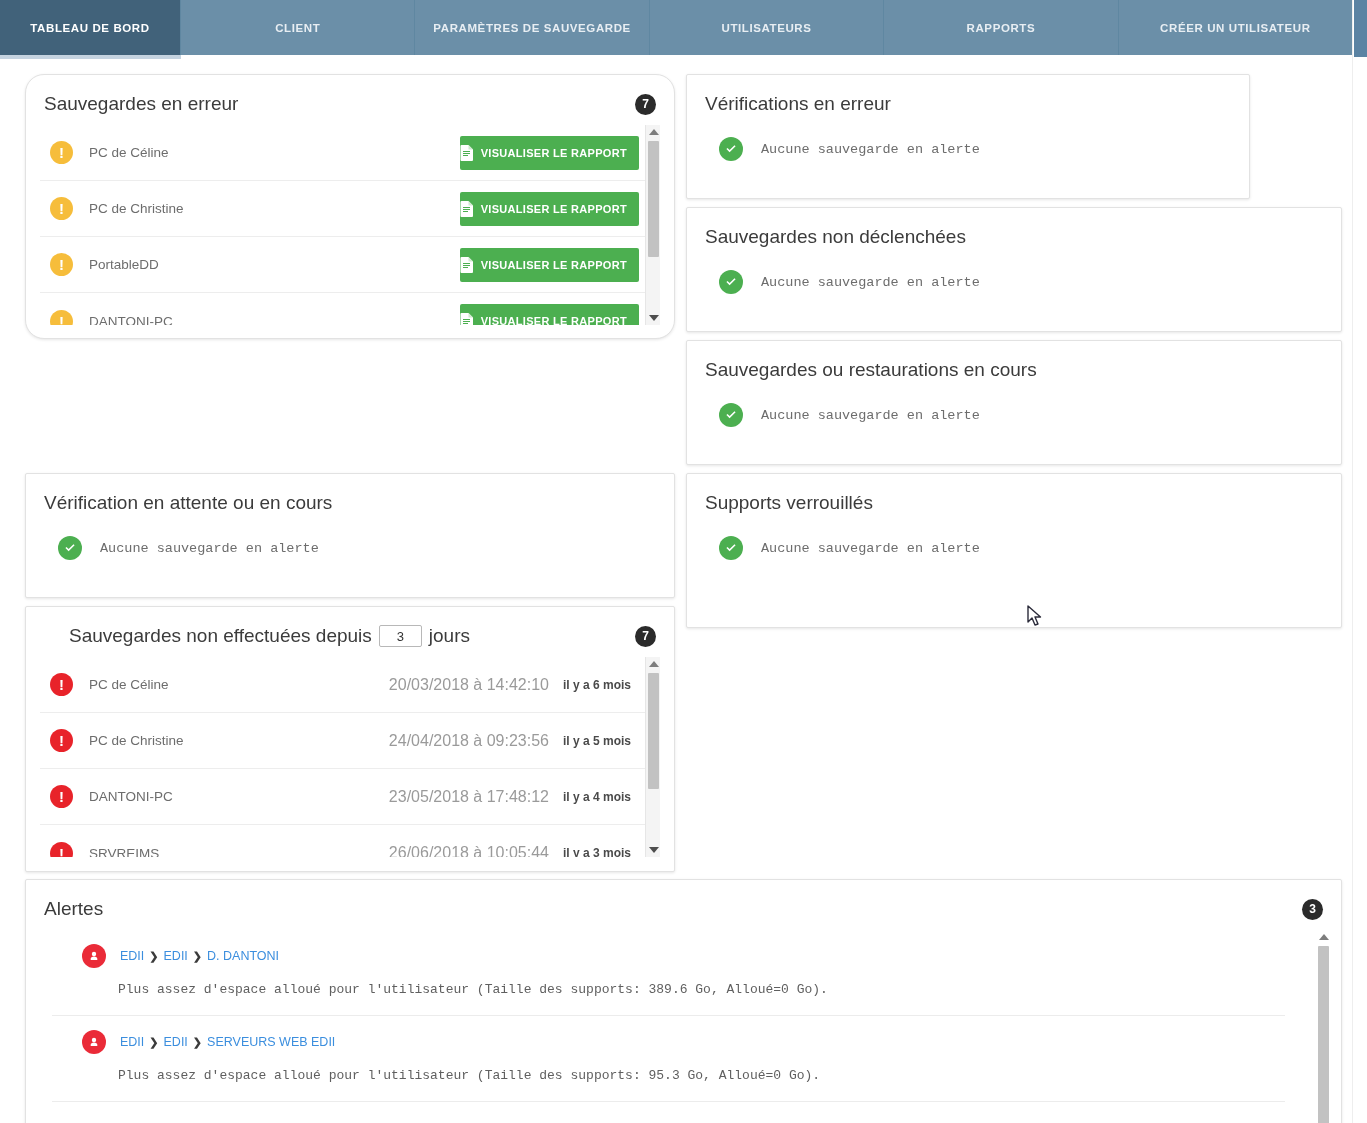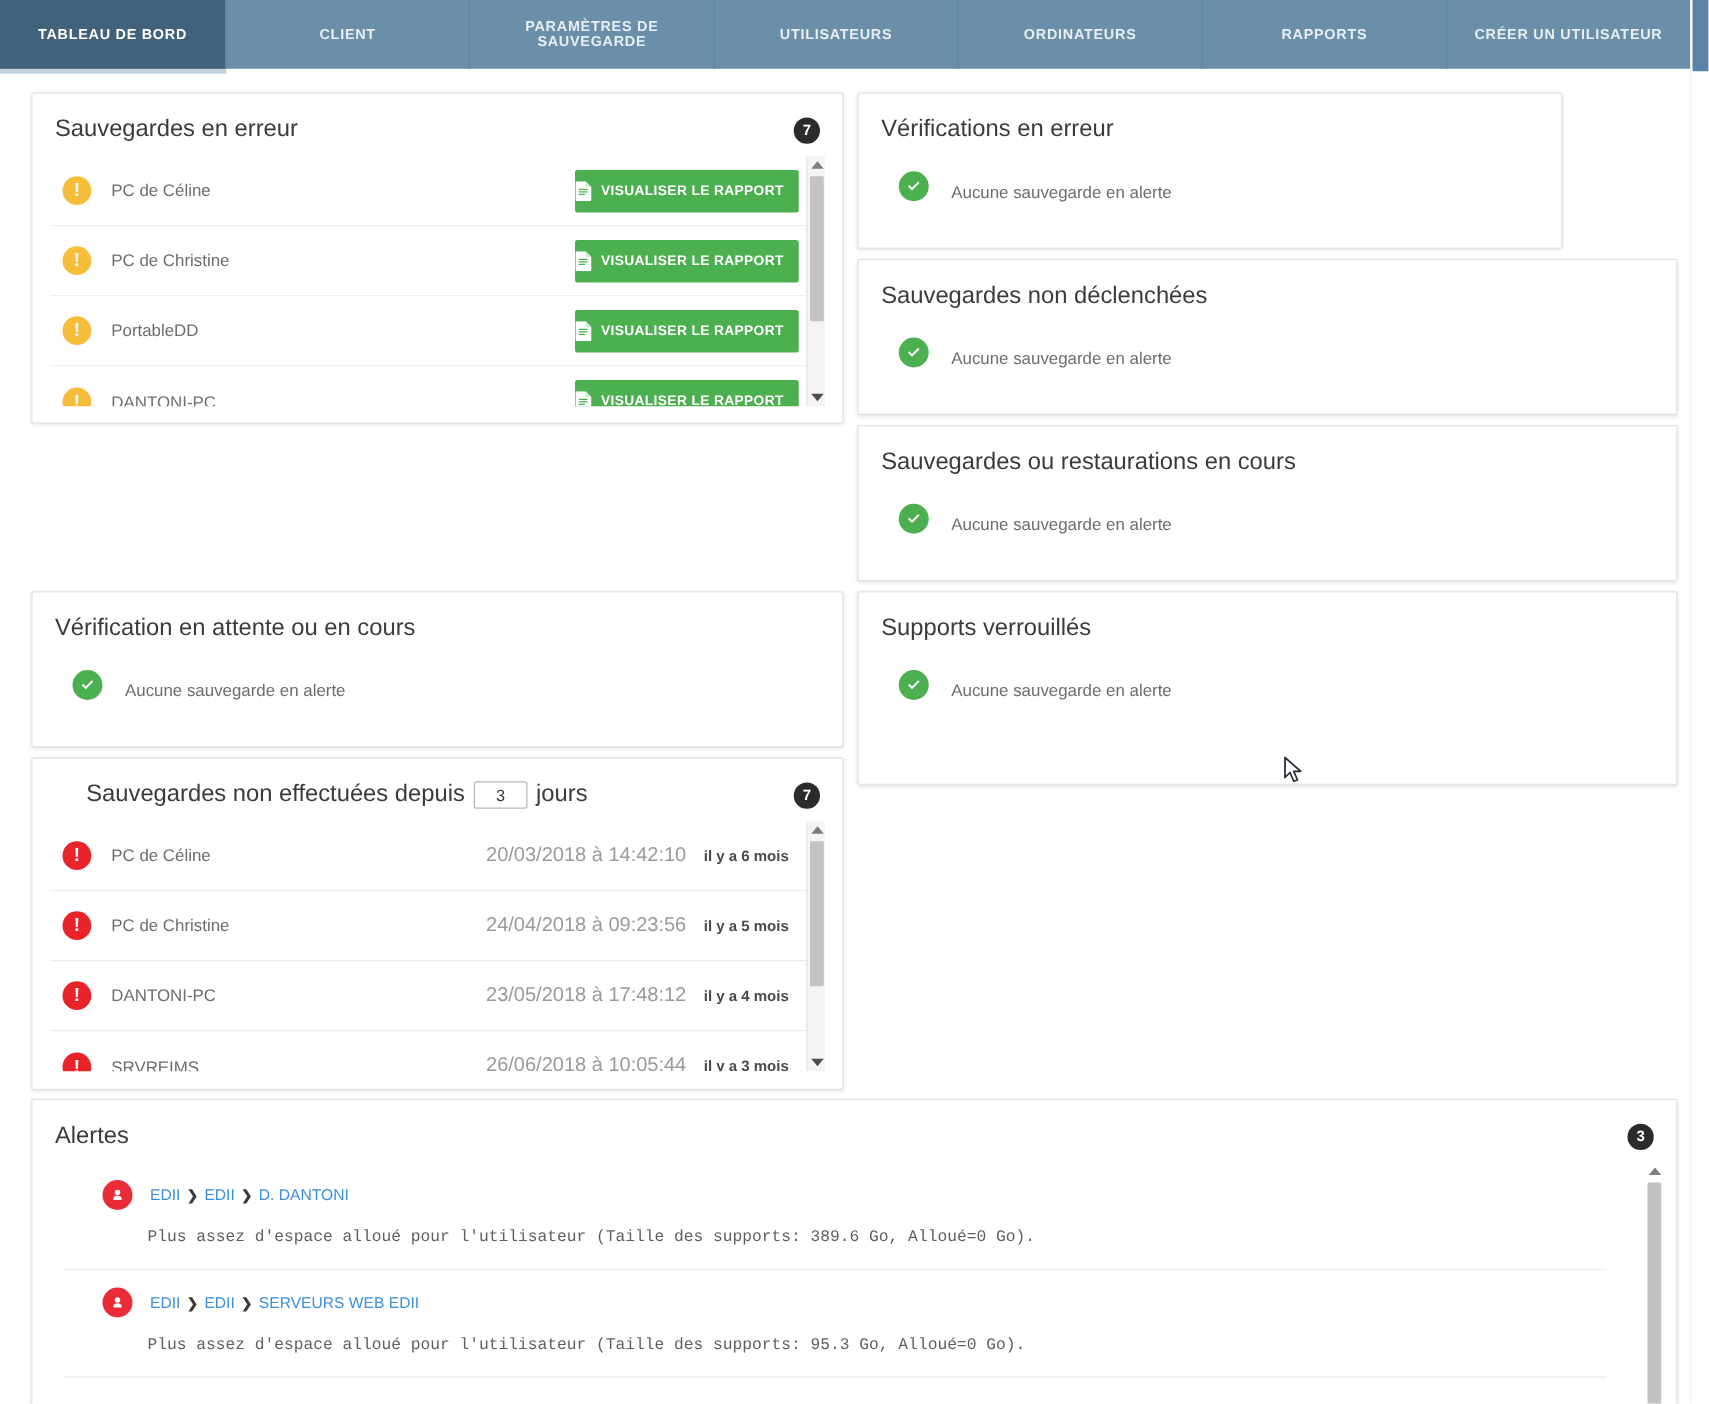--- a/index.html
+++ b/index.html
@@ -186,22 +186,23 @@
     cursor: pointer;
     white-space: nowrap;
     font-family: "Liberation Sans", sans-serif;
     margin-left: 48px;
   }
   .btn-report svg { display: block; }
 
   
   .empty {
     display: flex;
-    align-items: flex-end;
+    align-items: center;
     padding: 12px 18px 22px 32px;
+    font-family: Liberation Mono, monospace;
   }
   .empty-text {
     font-size: 13.5px;
     color: #6d6d6d;
     margin-left: 18px;
   }
 
   
   .sbar {
     position: absolute;
@@ -327,34 +328,31 @@
     <div class="tab">
       <span>CLIENT</span>
     </div>
     <div class="tab">
       <span>PARAMÈTRES DE SAUVEGARDE</span>
     </div>
     <div class="tab">
       <span>UTILISATEURS</span>
     </div>
     <div class="tab">
-      <span>ORDINATEURS</span>
-    </div>
-    <div class="tab">
       <span>RAPPORTS</span>
     </div>
     <div class="tab">
       <span>CRÉER UN UTILISATEUR</span>
     </div>
   </div>
   <div class="tab-underline"></div>
 
   <div class="grid">
 
-    <div class="card" style="left:25px; top:15px; width:650px; height:265px;">
+    <div class="card" style="left:25px; top:15px; width:650px; height:265px;border-radius:19px;">
       <div class="card-head">
         <div class="card-title">Sauvegardes en erreur</div>
         <div class="badge">7</div>
       </div>
       <div class="scroll-wrap" style="height:200px;">
         <div class="list" style="padding-right:15px;">
 
           <div class="row">
             <span class="ic-warn">!</span>
             <span class="row-name">PC de Céline</span>

